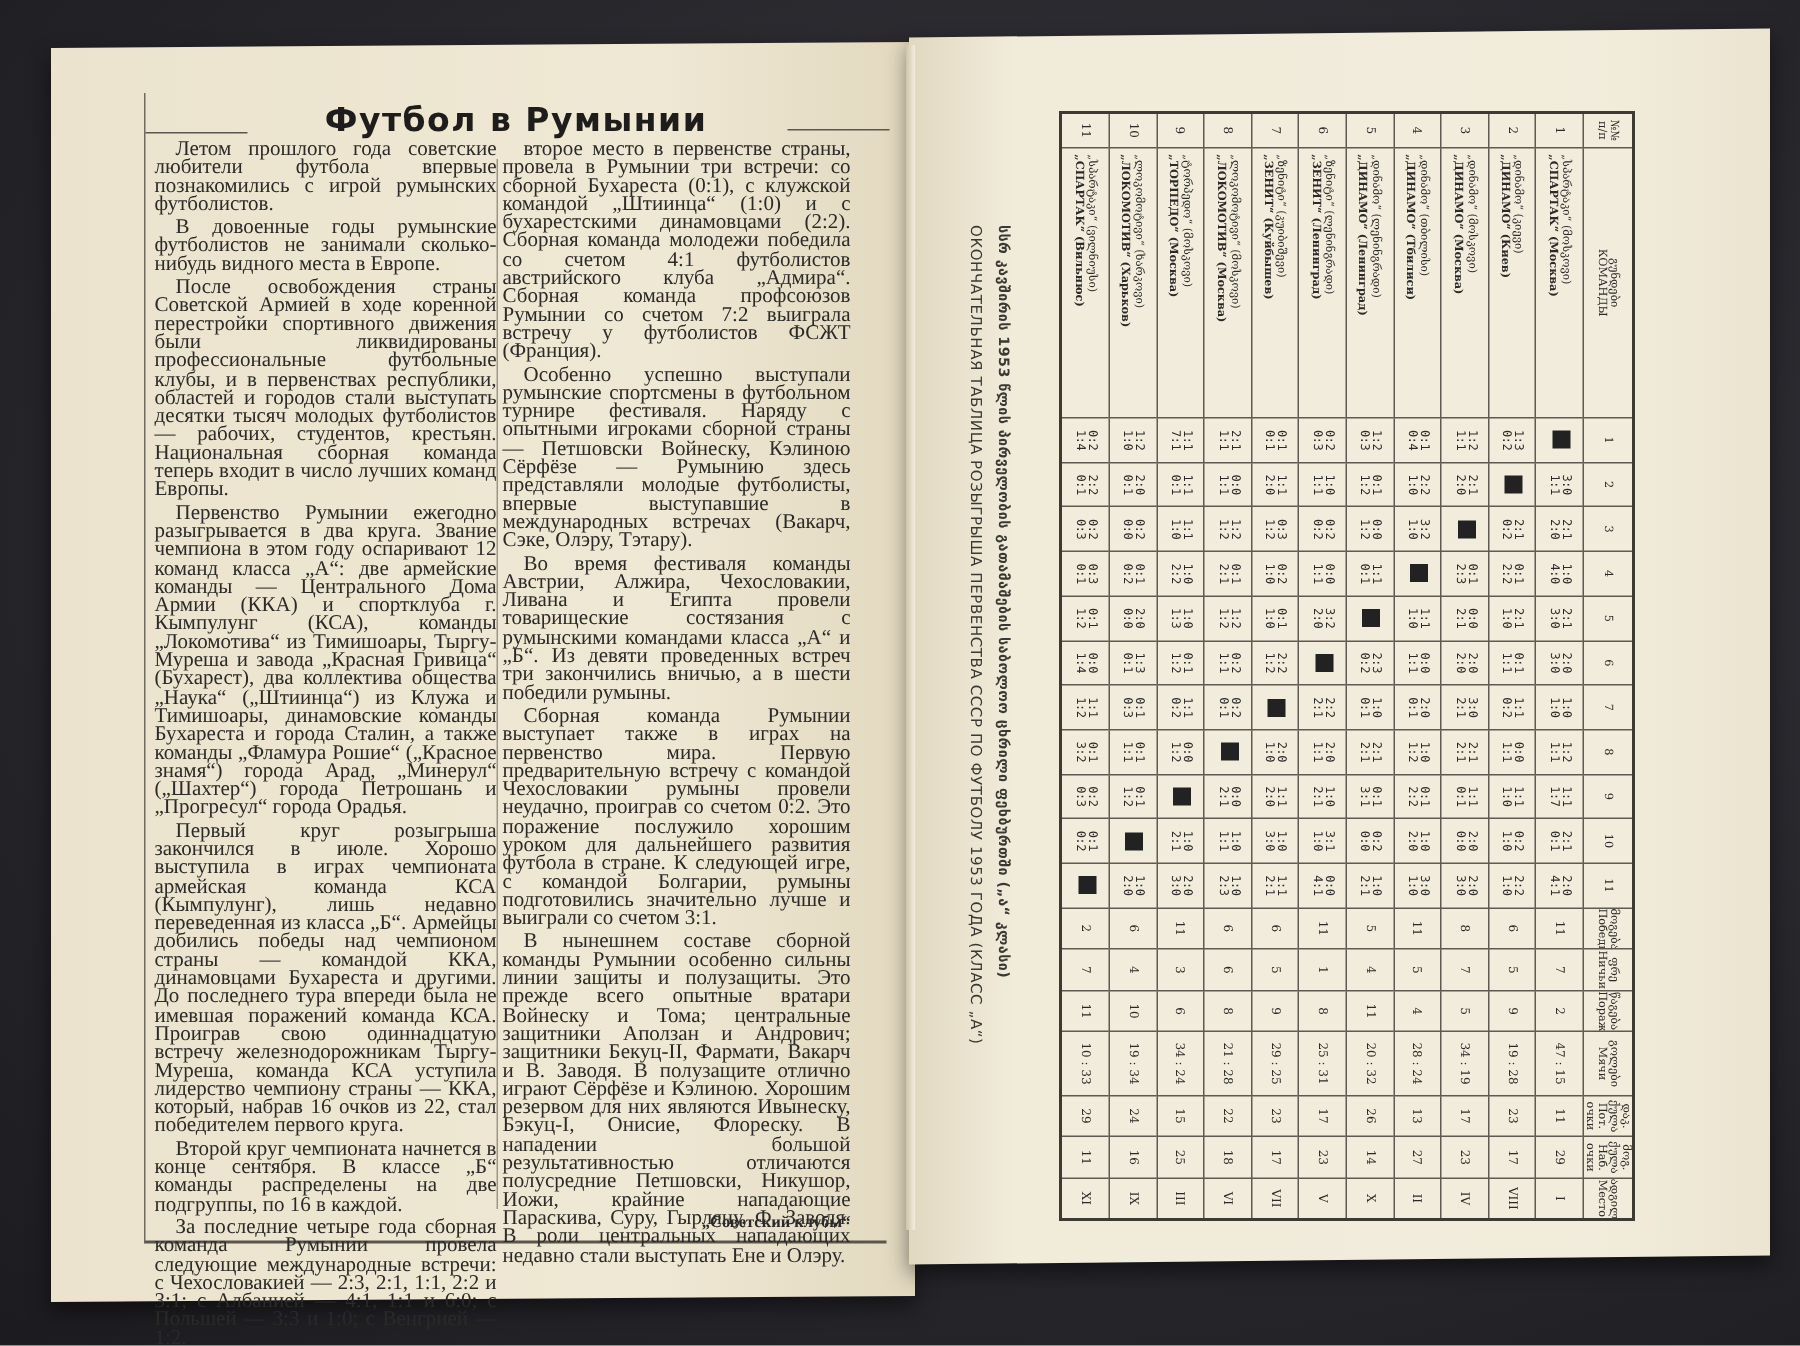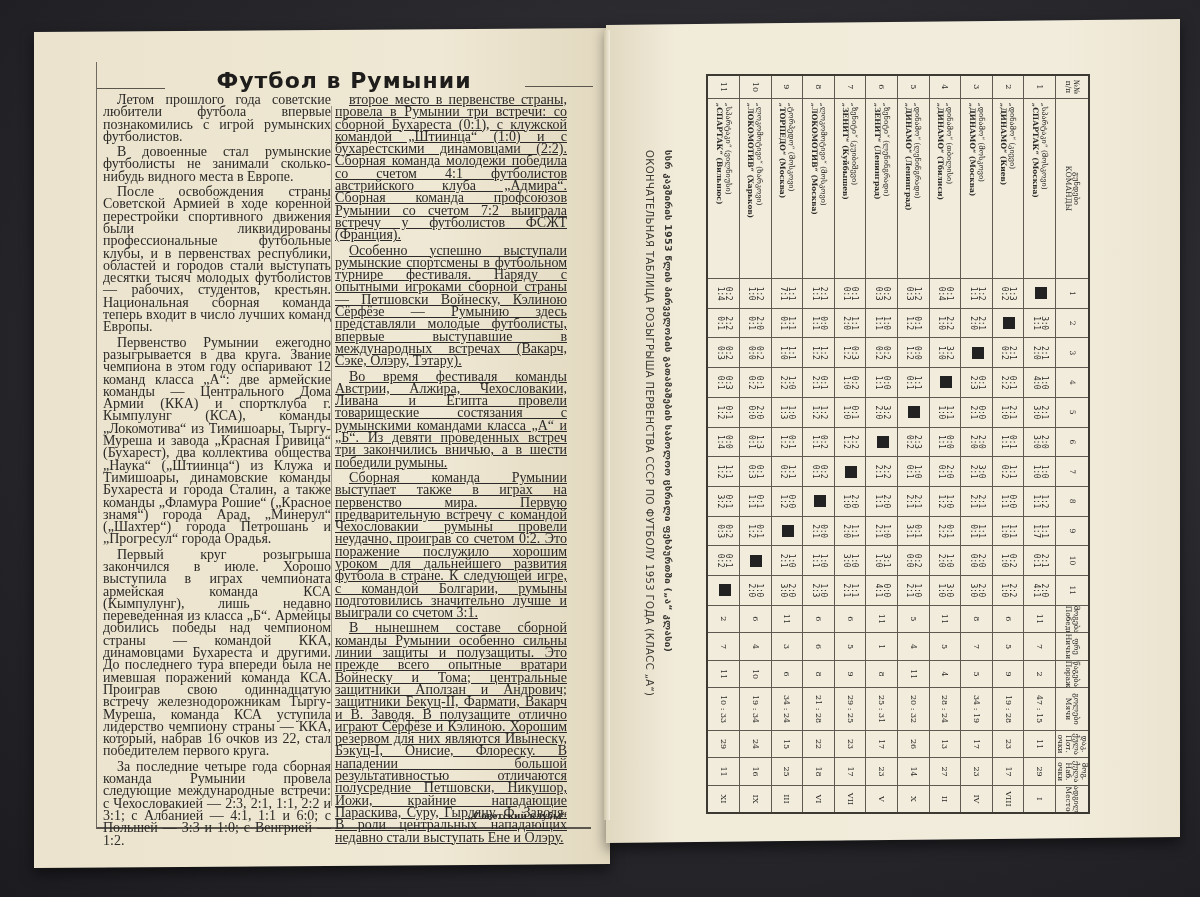--- a/index.html
+++ b/index.html
@@ -35,21 +35,21 @@
     font-family:"DejaVu Sans", sans-serif; font-weight:bold; font-size:22px;
     letter-spacing:1px; color:#1e1d1b;
   }
   .title-rule-l { position:absolute; left:0; top:26px; width:68px; border-top:1px solid #5a564d; }
   .title-rule-r { position:absolute; right:-2px; top:24px; width:68px; border-top:1px solid #5a564d; }
   .col {
     position:absolute; top:32px; width:228px;
     font-size:14px; line-height:12.3px; text-align:justify; hyphens:auto;
   }
   .col-1 { left:6px; }
-  .col-2 { left:238px; width:232px;text-decoration:underline; }
+  .col-2 { left:238px; width:232px; }
   .col p { margin:0 0 3px 0; text-indent:14px; }
   .col-rule { position:absolute; left:234px; top:44px; height:700px; border-left:1px solid #9c978b; }
   .source { position:absolute; right:24px; bottom:6px; font-weight:bold; font-size:11px; }
 
   
   .table-wrap {
     position:absolute; left:706px; top:74px; width:384px; height:740px;
   }
   .rotated {
     position:absolute; left:0; top:0; width:740px; height:384px;
@@ -92,24 +92,25 @@
   <div class="page-right"></div>
   <div class="gutter"></div>
 
   <div class="article">
     <div class="title-rule-l"></div>
     <div class="article-title">Футбол в Румынии</div>
     <div class="title-rule-r"></div>
 
     <div class="col col-1">
       <p>Летом прошлого года советские любители футбола впервые познакомились с игрой румынских футболистов.</p>
-      <p>В довоенные стал румынские футболисты не занимали сколько-нибудь видного места в Европе.</p>
+      <p>В довоенные годы румынские футболистов не занимали сколько-нибудь видного места в Европе.</p>
       <p>После освобождения страны Советской Армией в ходе коренной перестройки спортивного движения были ликвидированы профессиональные футбольные клубы, и в первенствах республики, областей и городов стали выступать десятки тысяч молодых футболистов — рабочих, студентов, крестьян. Национальная сборная команда теперь входит в число лучших команд Европы.</p>
       <p>Первенство Румынии ежегодно разыгрывается в два круга. Звание чемпиона в этом году оспаривают 12 команд класса „А“: две армейские команды — Центрального Дома Армии (ККА) и спортклуба г. Кымпулунг (КСА), команды „Локомотива“ из Тимишоары, Тыргу-Муреша и завода „Красная Гривица“ (Бухарест), два коллектива общества „Наука“ („Штиинца“) из Клужа и Тимишоары, динамовские команды Бухареста и города Сталин, а также команды „Фламура Рошие“ („Красное знамя“) города Арад, „Минерул“ („Шахтер“) города Петрошань и „Прогресул“ города Орадья.</p>
       <p>Первый круг розыгрыша закончился в июле. Хорошо выступила в играх чемпионата армейская команда КСА (Кымпулунг), лишь недавно переведенная из класса „Б“. Армейцы добились победы над чемпионом страны — командой ККА, динамовцами Бухареста и другими. До последнего тура впереди была не имевшая поражений команда КСА. Проиграв свою одиннадцатую встречу железнодорожникам Тыргу-Муреша, команда КСА уступила лидерство чемпиону страны — ККА, который, набрав 16 очков из 22, стал победителем первого круга.</p>
+      <p>Второй круг чемпионата начнется в конце сентября. В классе „Б“ команды распределены на две подгруппы, по 16 в каждой.</p>
       <p>За последние четыре года сборная команда Румынии провела следующие международные встречи: с Чехословакией — 2:3, 2:1, 1:1, 2:2 и 3:1; с Албанией — 4:1, 1:1 и 6:0; с Польшей — 3:3 и 1:0; с Венгрией — 1:2.</p>
     </div>
     <div class="col-rule"></div>
     <div class="col col-2">
       <p>второе место в первенстве страны, провела в Румынии три встречи: со сборной Бухареста (0:1), с клужской командой „Штиинца“ (1:0) и с бухарестскими динамовцами (2:2). Сборная команда молодежи победила со счетом 4:1 футболистов австрийского клуба „Адмира“. Сборная команда профсоюзов Румынии со счетом 7:2 выиграла встречу у футболистов ФСЖТ (Франция).</p>
       <p>Особенно успешно выступали румынские спортсмены в футбольном турнире фестиваля. Наряду с опытными игроками сборной страны — Петшовски Войнеску, Кэлиною Сёрфёзе — Румынию здесь представляли молодые футболисты, впервые выступавшие в международных встречах (Вакарч, Сэке, Олэру, Тэтару).</p>
       <p>Во время фестиваля команды Австрии, Алжира, Чехословакии, Ливана и Египта провели товарищеские состязания с румынскими командами класса „А“ и „Б“. Из девяти проведенных встреч три закончились вничью, а в шести победили румыны.</p>
       <p>Сборная команда Румынии выступает также в играх на первенство мира. Первую предварительную встречу с командой Чехословакии румыны провели неудачно, проиграв со счетом 0:2. Это поражение послужило хорошим уроком для дальнейшего развития футбола в стране. К следующей игре, с командой Болгарии, румыны подготовились значительно лучше и выиграли со счетом 3:1.</p>
       <p>В нынешнем составе сборной команды Румынии особенно сильны линии защиты и полузащиты. Это прежде всего опытные вратари Войнеску и Тома; центральные защитники Аползан и Андрович; защитники Бекуц-II, Фармати, Вакарч и В. Заводя. В полузащите отлично играют Сёрфёзе и Кэлиною. Хорошим резервом для них являются Ивынеску, Бэкуц-I, Онисие, Флореску. В нападении большой результативностью отличаются полусредние Петшовски, Никушор, Иожи, крайние нападающие Параскива, Суру, Гырляну, Ф. Заводя. В роли центральных нападающих недавно стали выступать Ене и Олэру.</p>
     </div>

